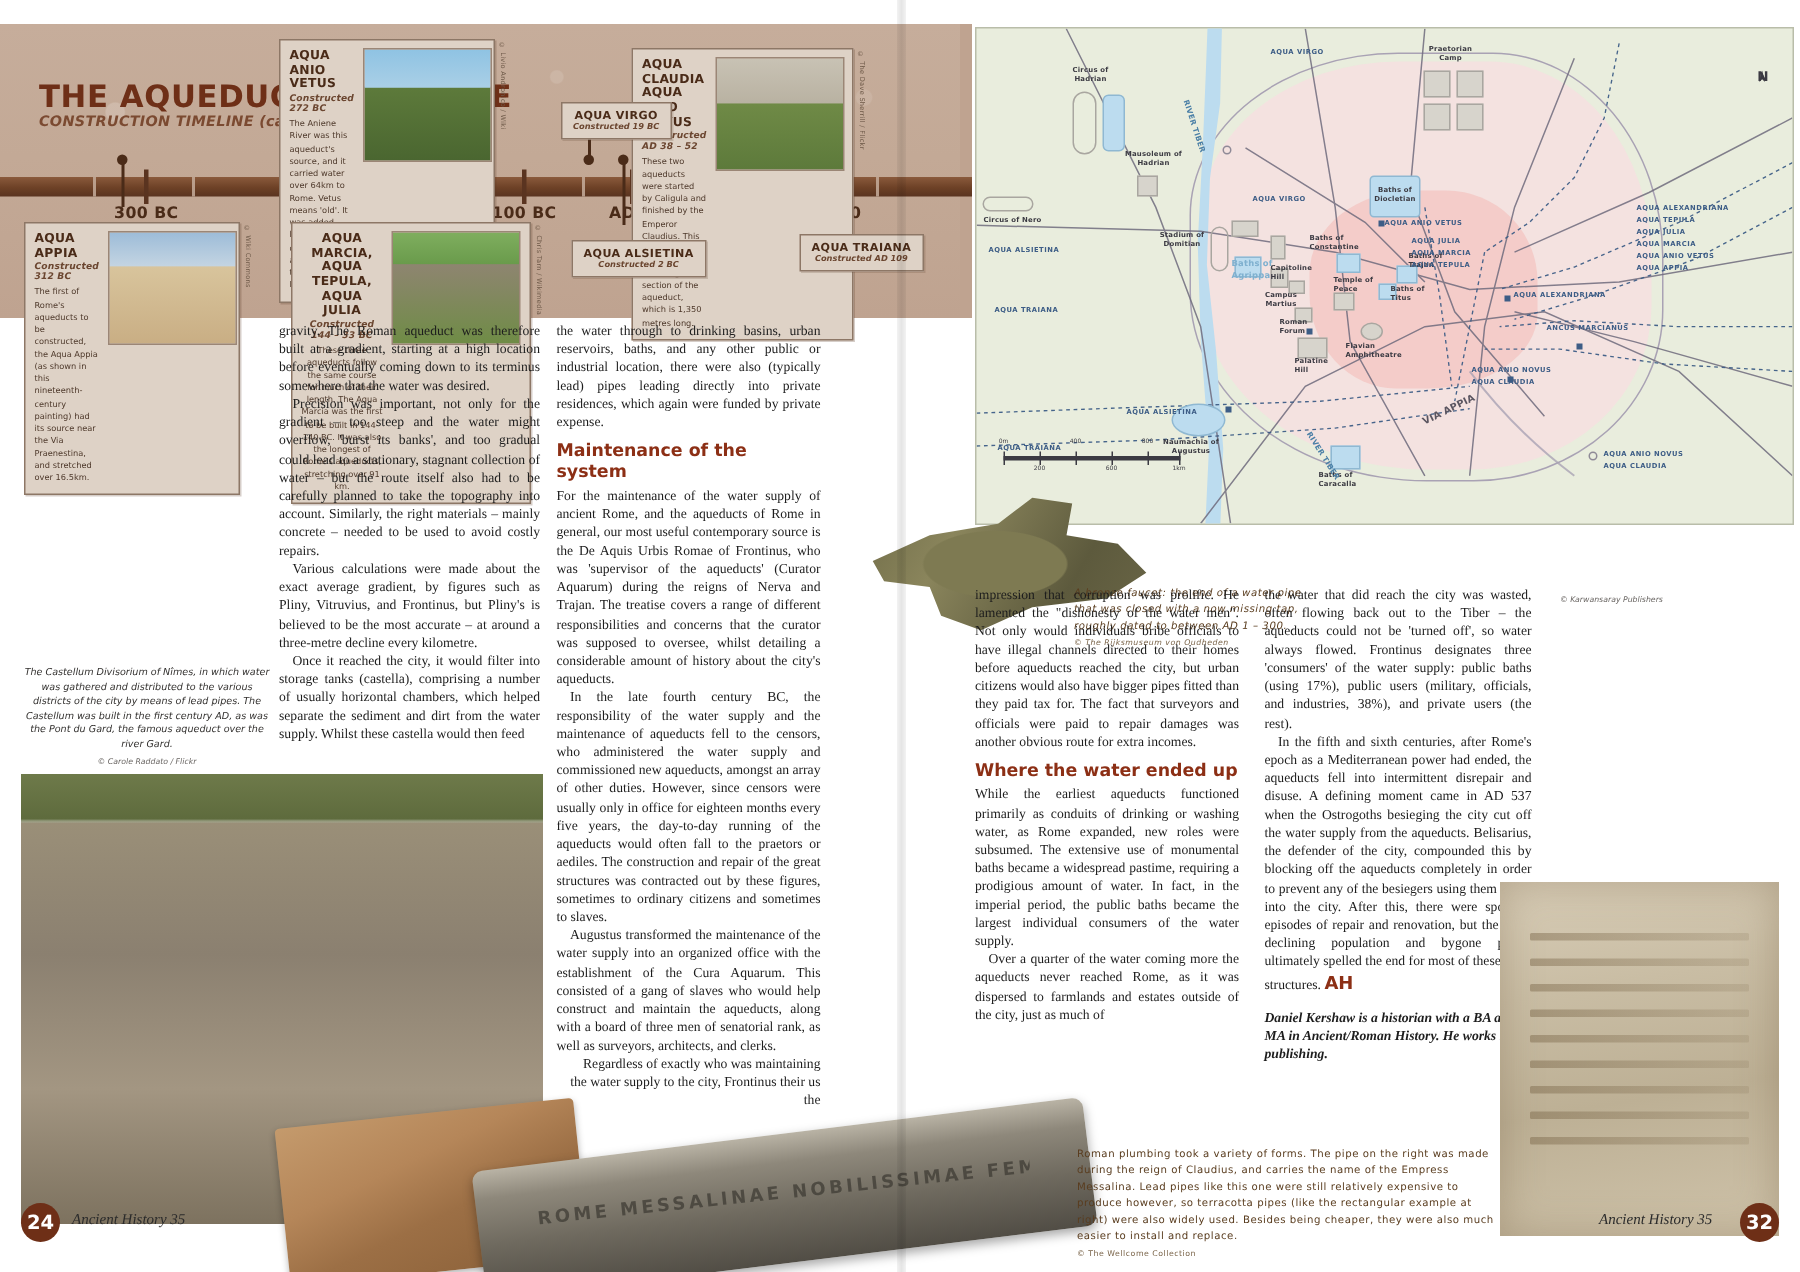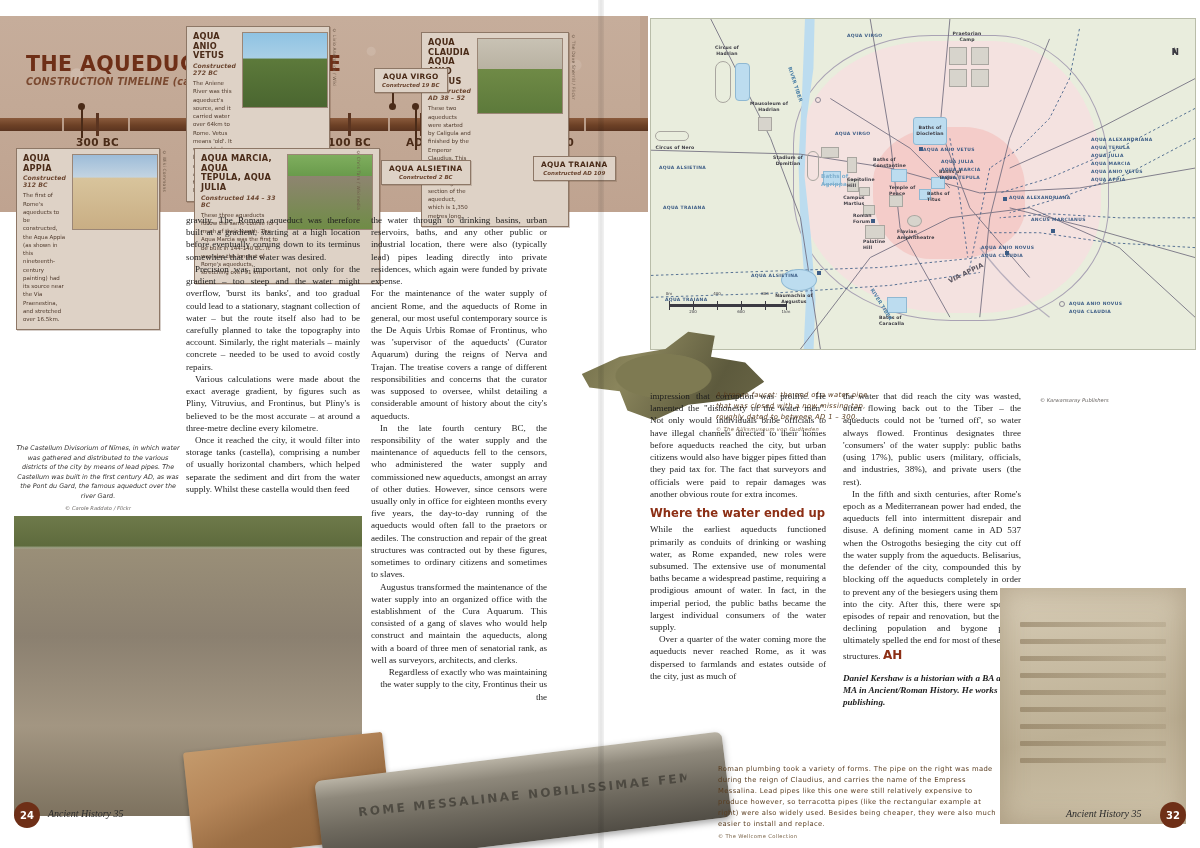--- a/index.html
+++ b/index.html
@@ -250,21 +250,21 @@
   .scalebar .nums{ position:relative; height:12px; }
   .scalebar .nums span{
     position:absolute; font-family:"DejaVu Sans", sans-serif; font-size:4px; color:#3b3a42;
     transform:translateX(-50%);
   }
 
   
   .folio-circle{
     position:absolute; width:26px; height:26px; border-radius:50%;
     background:#6e2f17; color:#fff;
-    font-family:"DejaVu Sans", sans-serif; font-weight:bold; font-size:10px;
+    font-family:"DejaVu Sans", sans-serif; font-weight:bold; font-size:13px;
     display:flex; align-items:center; justify-content:center;
   }
   .folio-text{
     position:absolute; font-family:"Liberation Serif", serif; font-style:italic;
     font-size:10px; color:#2b2b2b;
   }
   .gutter{
     position:absolute; left:598px; top:0; width:6px; height:848px;
     background:linear-gradient(90deg, rgba(0,0,0,.05), rgba(0,0,0,.10), rgba(0,0,0,.05));
     pointer-events:none;
@@ -351,21 +351,21 @@
       <div class="txt">
         <div class="ttl">AQUA APPIA</div>
         <div class="date">Constructed 312 BC</div>
         <div class="body">The first of Rome's aqueducts to be constructed, the Aqua Appia (as shown in this nineteenth-century painting) had its source near the Via Praenestina, and stretched over 16.5km.</div>
       </div>
       <div class="pic pic-appia"></div>
     </div>
   </div>
   <div class="credit-v" style="left:162px; top:150px; height:64px">© Wiki Commons</div>
 
-  <div class="card" style="left:194px; top:148px; width:186px;">
+  <div class="card" style="left:194px; top:148px; width:160px;text-align:center;">
     <div class="row">
       <div class="txt">
         <div class="ttl" style="white-space:pre-line">AQUA MARCIA, AQUA
 TEPULA, AQUA JULIA</div>
         <div class="date">Constructed 144 – 33 BC</div>
         <div class="body">These three aqueducts follow the same course for much of their length. The Aqua Marcia was the first to be built in 144-140 BC. It was also the longest of Rome's aqueducts, stretching over 91 km.</div>
       </div>
       <div class="pic pic-marcia"></div>
     </div>
   </div>
@@ -386,20 +386,21 @@
 
   <div class="col" style="left:186px; top:214px; width:174px;">
     <p class="first">gravity. The Roman aqueduct was therefore built at a gradient, starting at a high location before eventually coming down to its terminus somewhere that the water was desired.</p>
     <p>Precision was important, not only for the gradient – too steep and the water might overflow, 'burst its banks', and too gradual could lead to a stationary, stagnant collection of water – but the route itself also had to be carefully planned to take the topography into account. Similarly, the right materials – mainly concrete – needed to be used to avoid costly repairs.</p>
     <p>Various calculations were made about the exact average gradient, by figures such as Pliny, Vitruvius, and Frontinus, but Pliny's is believed to be the most accurate – at around a three-metre decline every kilometre.</p>
     <p>Once it reached the city, it would filter into storage tanks (castella), comprising a number of usually horizontal chambers, which helped separate the sediment and dirt from the water supply. Whilst these castella would then feed</p>
   </div>
 
   <div class="col" style="left:371px; top:214px; width:176px;">
     <p class="first">the water through to drinking basins, urban reservoirs, baths, and any other public or industrial location, there were also (typically lead) pipes leading directly into private residences, which again were funded by private expense.</p>
+    <div class="sec-head">Maintenance of the system</div>
     <p class="first">For the maintenance of the water supply of ancient Rome, and the aqueducts of Rome in general, our most useful contemporary source is the De Aquis Urbis Romae of Frontinus, who was 'supervisor of the aqueducts' (Curator Aquarum) during the reigns of Nerva and Trajan. The treatise covers a range of different responsibilities and concerns that the curator was supposed to oversee, whilst detailing a considerable amount of history about the city's aqueducts.</p>
     <p>In the late fourth century BC, the responsibility of the water supply and the maintenance of aqueducts fell to the censors, who administered the water supply and commissioned new aqueducts, amongst an array of other duties. However, since censors were usually only in office for eighteen months every five years, the day-to-day running of the aqueducts would often fall to the praetors or aediles. The construction and repair of the great structures was contracted out by these figures, sometimes to ordinary citizens and sometimes to slaves.</p>
     <p>Augustus transformed the maintenance of the water supply into an organized office with the establishment of the Cura Aquarum. This consisted of a gang of slaves who would help construct and maintain the aqueducts, along with a board of three men of senatorial rank, as well as surveyors, architects, and clerks.</p>
     <p style="text-align:right;">Regardless of exactly who was maintaining the water supply to the city, Frontinus their us the</p>
   </div>
 
   <div class="cap cap-center" style="left:16px; top:444px; width:164px;">
     <span>The Castellum Divisorium of Nîmes, in which water was gathered and distributed to the various districts of the city by means of lead pipes. The Castellum was built in the first century AD, as was the Pont du Gard, the famous aqueduct over the river Gard.</span>
     <span class="cred">© Carole Raddato / Flickr</span>
   </div>

